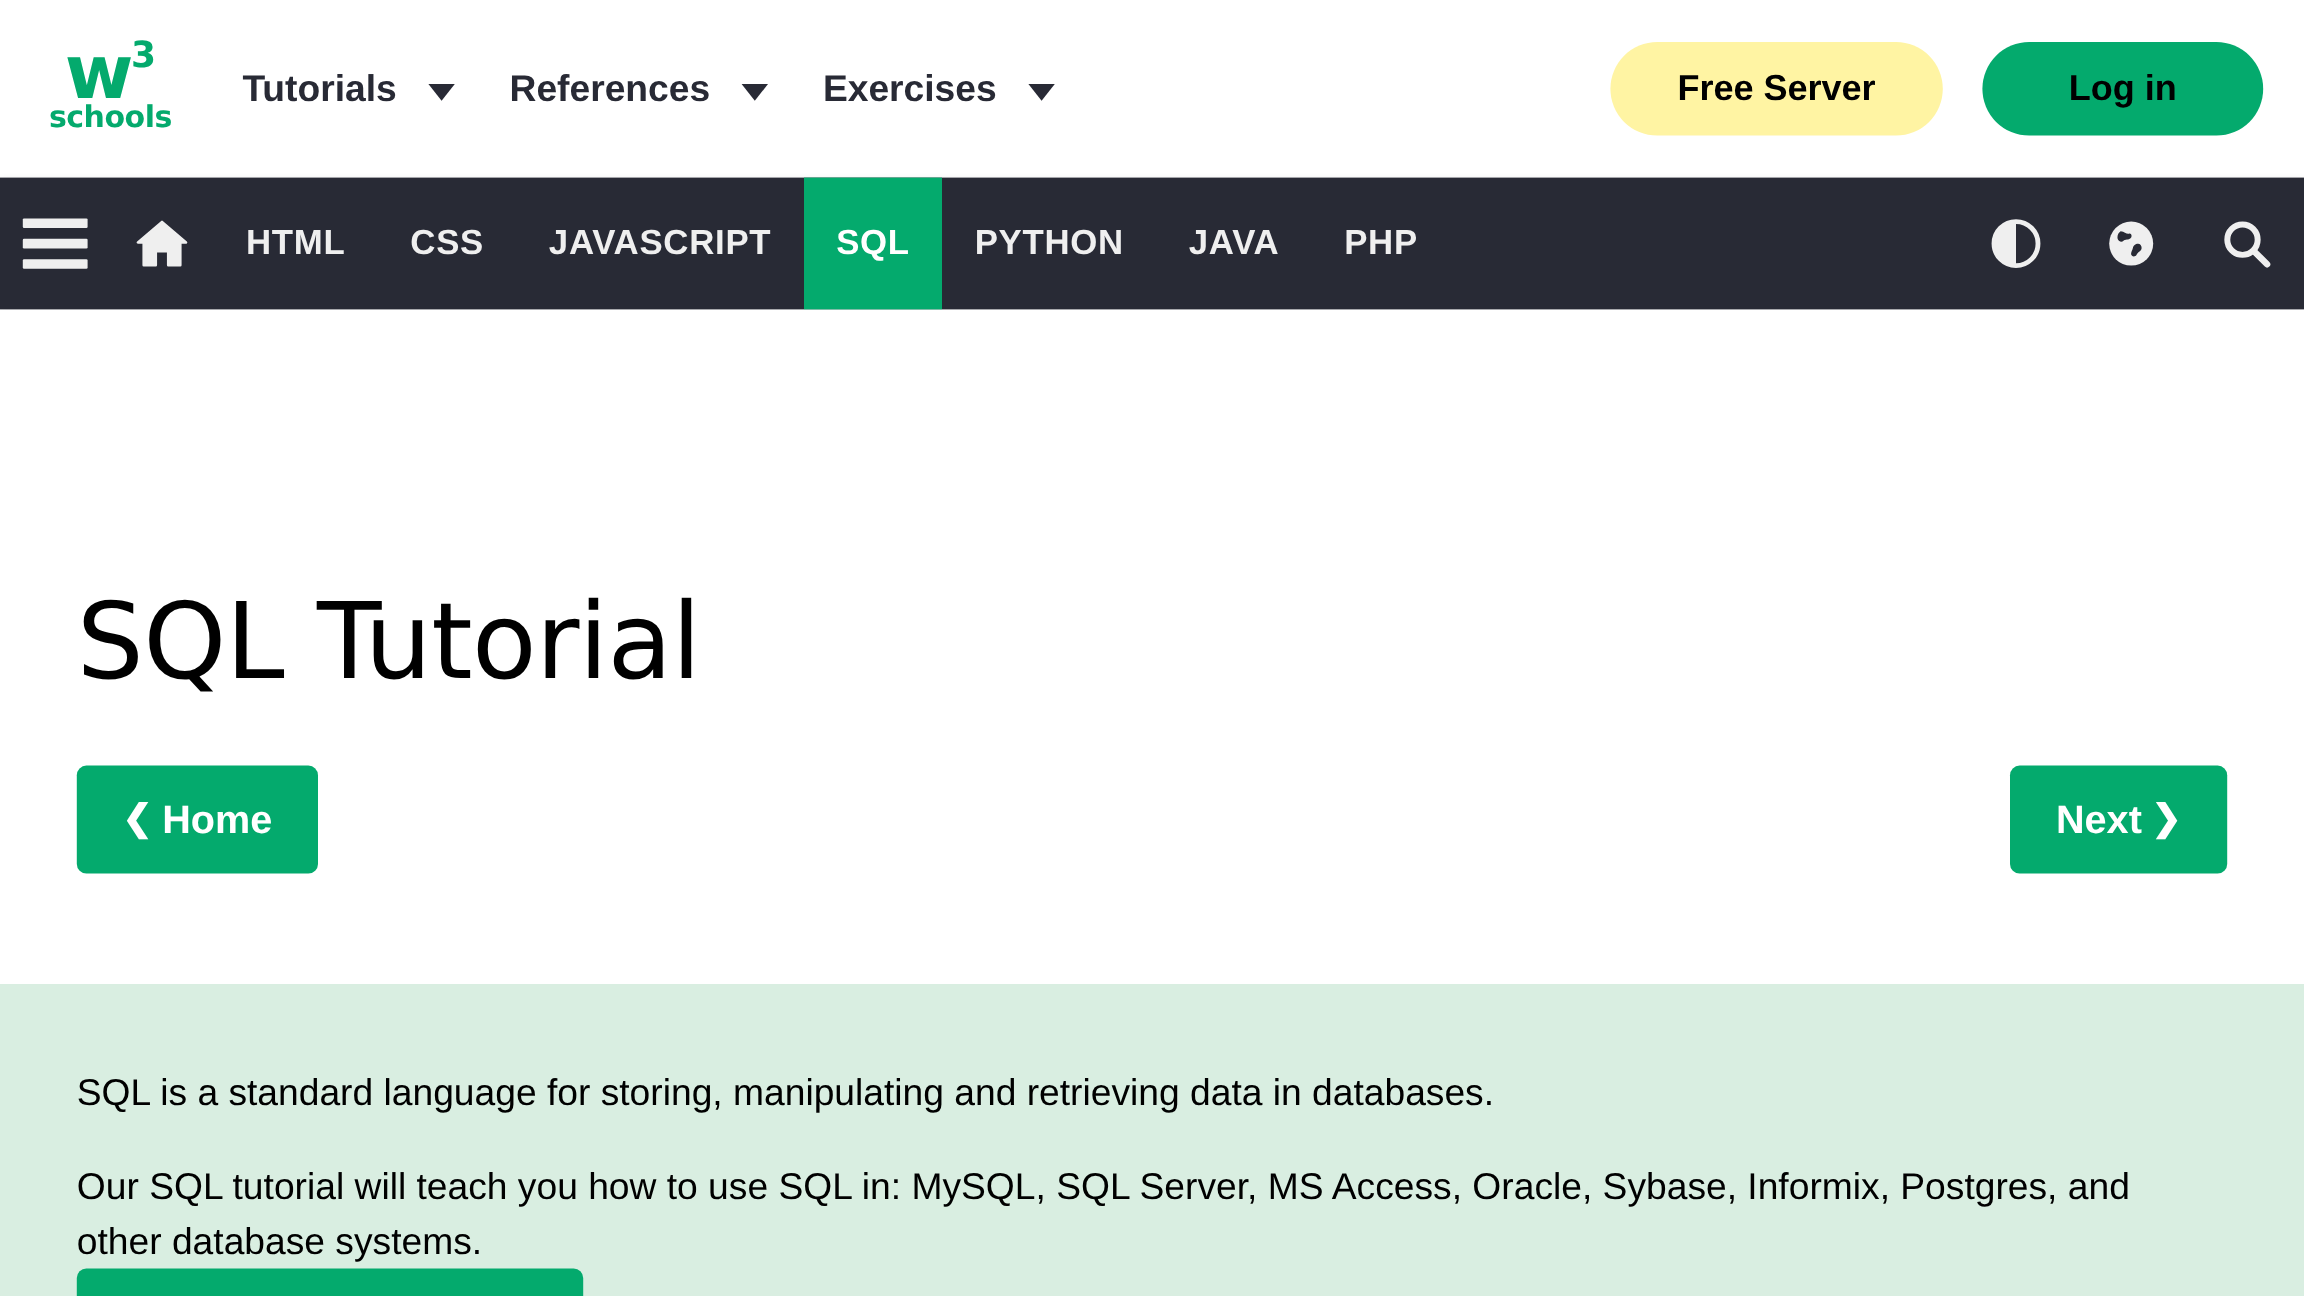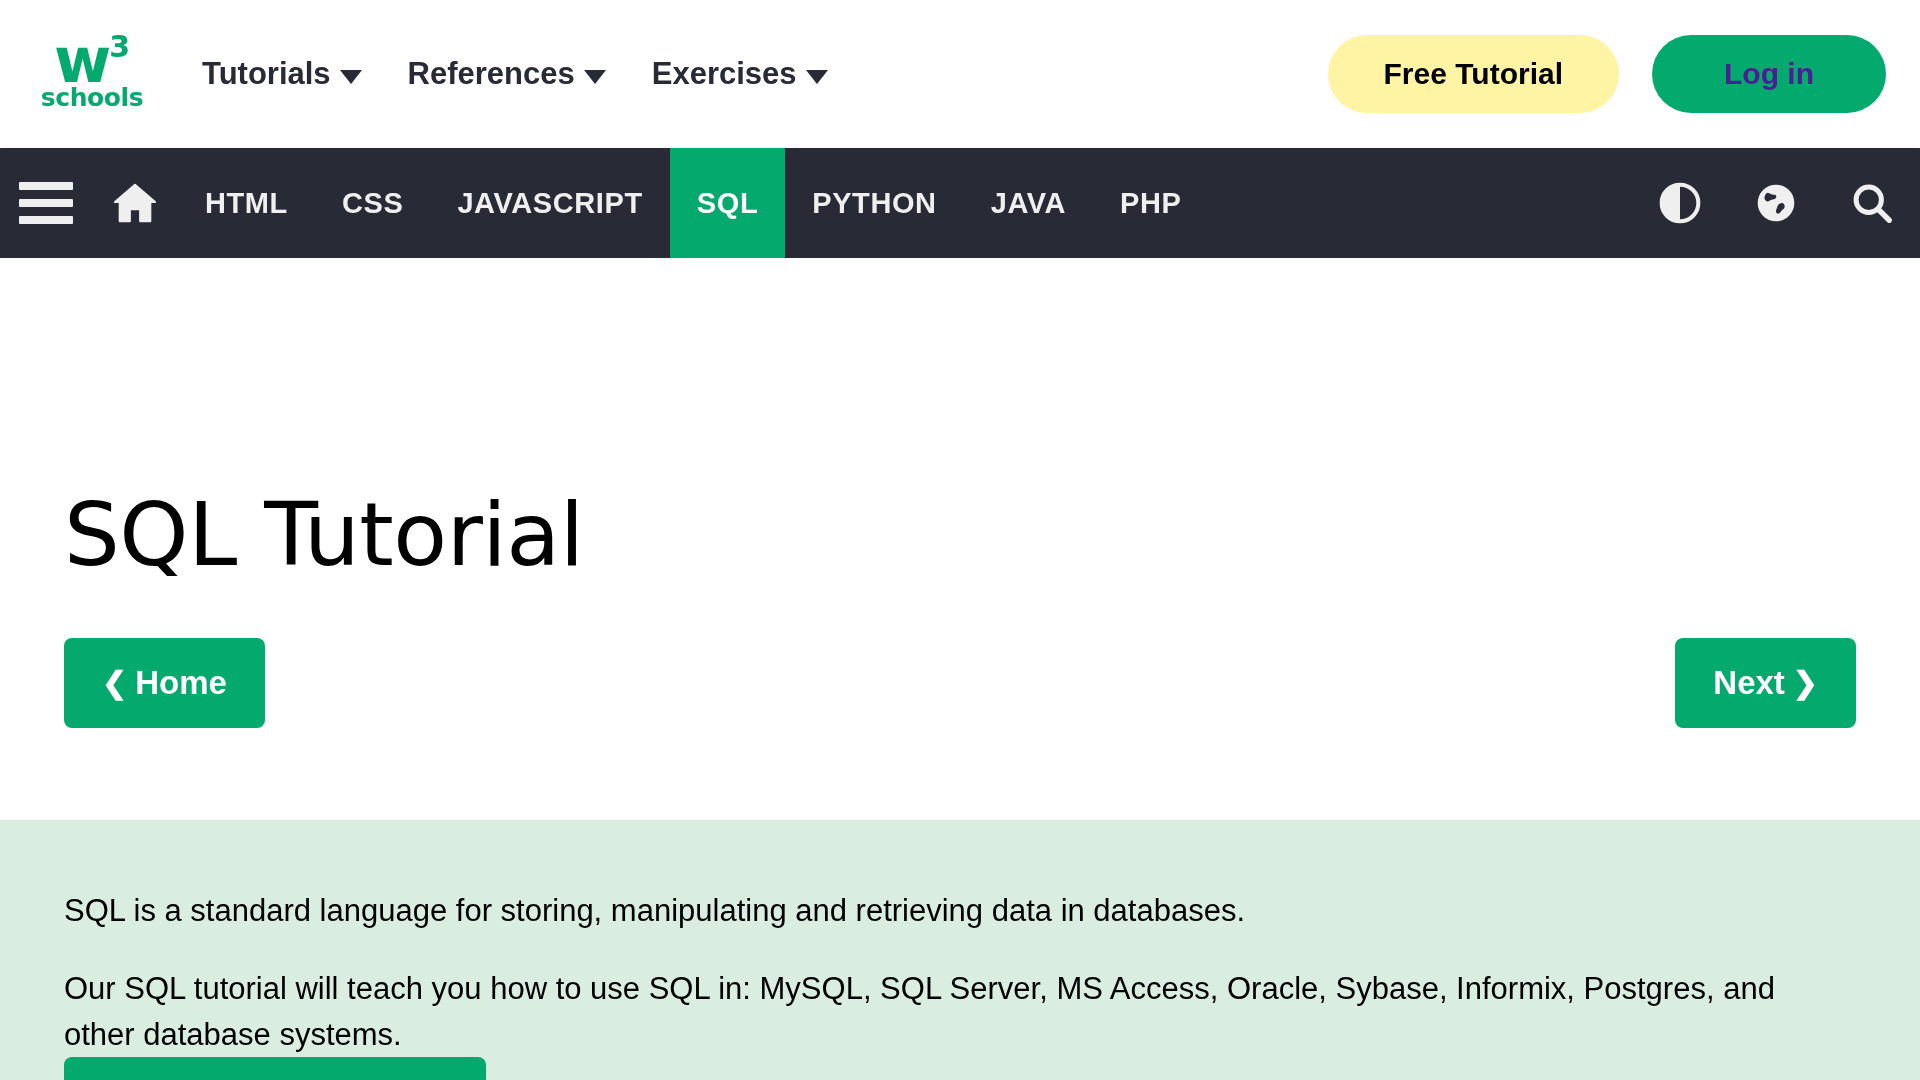--- a/index.html
+++ b/index.html
@@ -55,21 +55,21 @@
     font-size:25px;
     font-weight:bold;
     color:#04AA6D;
     letter-spacing:-0.4px;
     margin-top:-4px;
     font-family:"DejaVu Sans", sans-serif;
   }
 
   .topmenu { display:flex; align-items:center; gap:46px; margin-left:10px; }
   .topmenu-item {
-    display:flex; align-items:center; gap:9px;
+    display:flex; align-items:center; gap:26px;
     font-size:31px;
     font-weight:bold;
     color:#282A35;
     cursor:pointer;
     white-space:nowrap;
   }
   .caret-down {
     width:0; height:0;
     border-left:11px solid transparent;
     border-right:11px solid transparent;
@@ -92,21 +92,21 @@
     font-family:"Liberation Sans", sans-serif;
     white-space:nowrap;
   }
   .btn-free {
     background:#FFF4A3;
     color:#000000;
     padding:22px 56px;
   }
   .btn-login {
     background:#04AA6D;
-    color:#4c1d95;
+    color:#000000;
     padding:22px 72px;
   }
 
   
   .navbar {
     height:110px;
     background:#282A35;
     display:flex;
     align-items:stretch;
     box-shadow:0 4px 8px rgba(0,0,0,0.18);
@@ -234,21 +234,21 @@
       <span>References</span>
       <span class="caret-down"></span>
     </div>
     <div class="topmenu-item">
       <span>Exercises</span>
       <span class="caret-down"></span>
     </div>
   </nav>
 
   <div class="topbar-right">
-    <button class="btn-pill btn-free">Free Tutorial</button>
+    <button class="btn-pill btn-free">Free Server</button>
     <button class="btn-pill btn-login">Log in</button>
   </div>
 </div>
 
 <div class="navbar">
 
   <div class="nav-icon-btn nav-hamburger">
     <span class="ham-bars">
       <span></span>
         <span></span>

